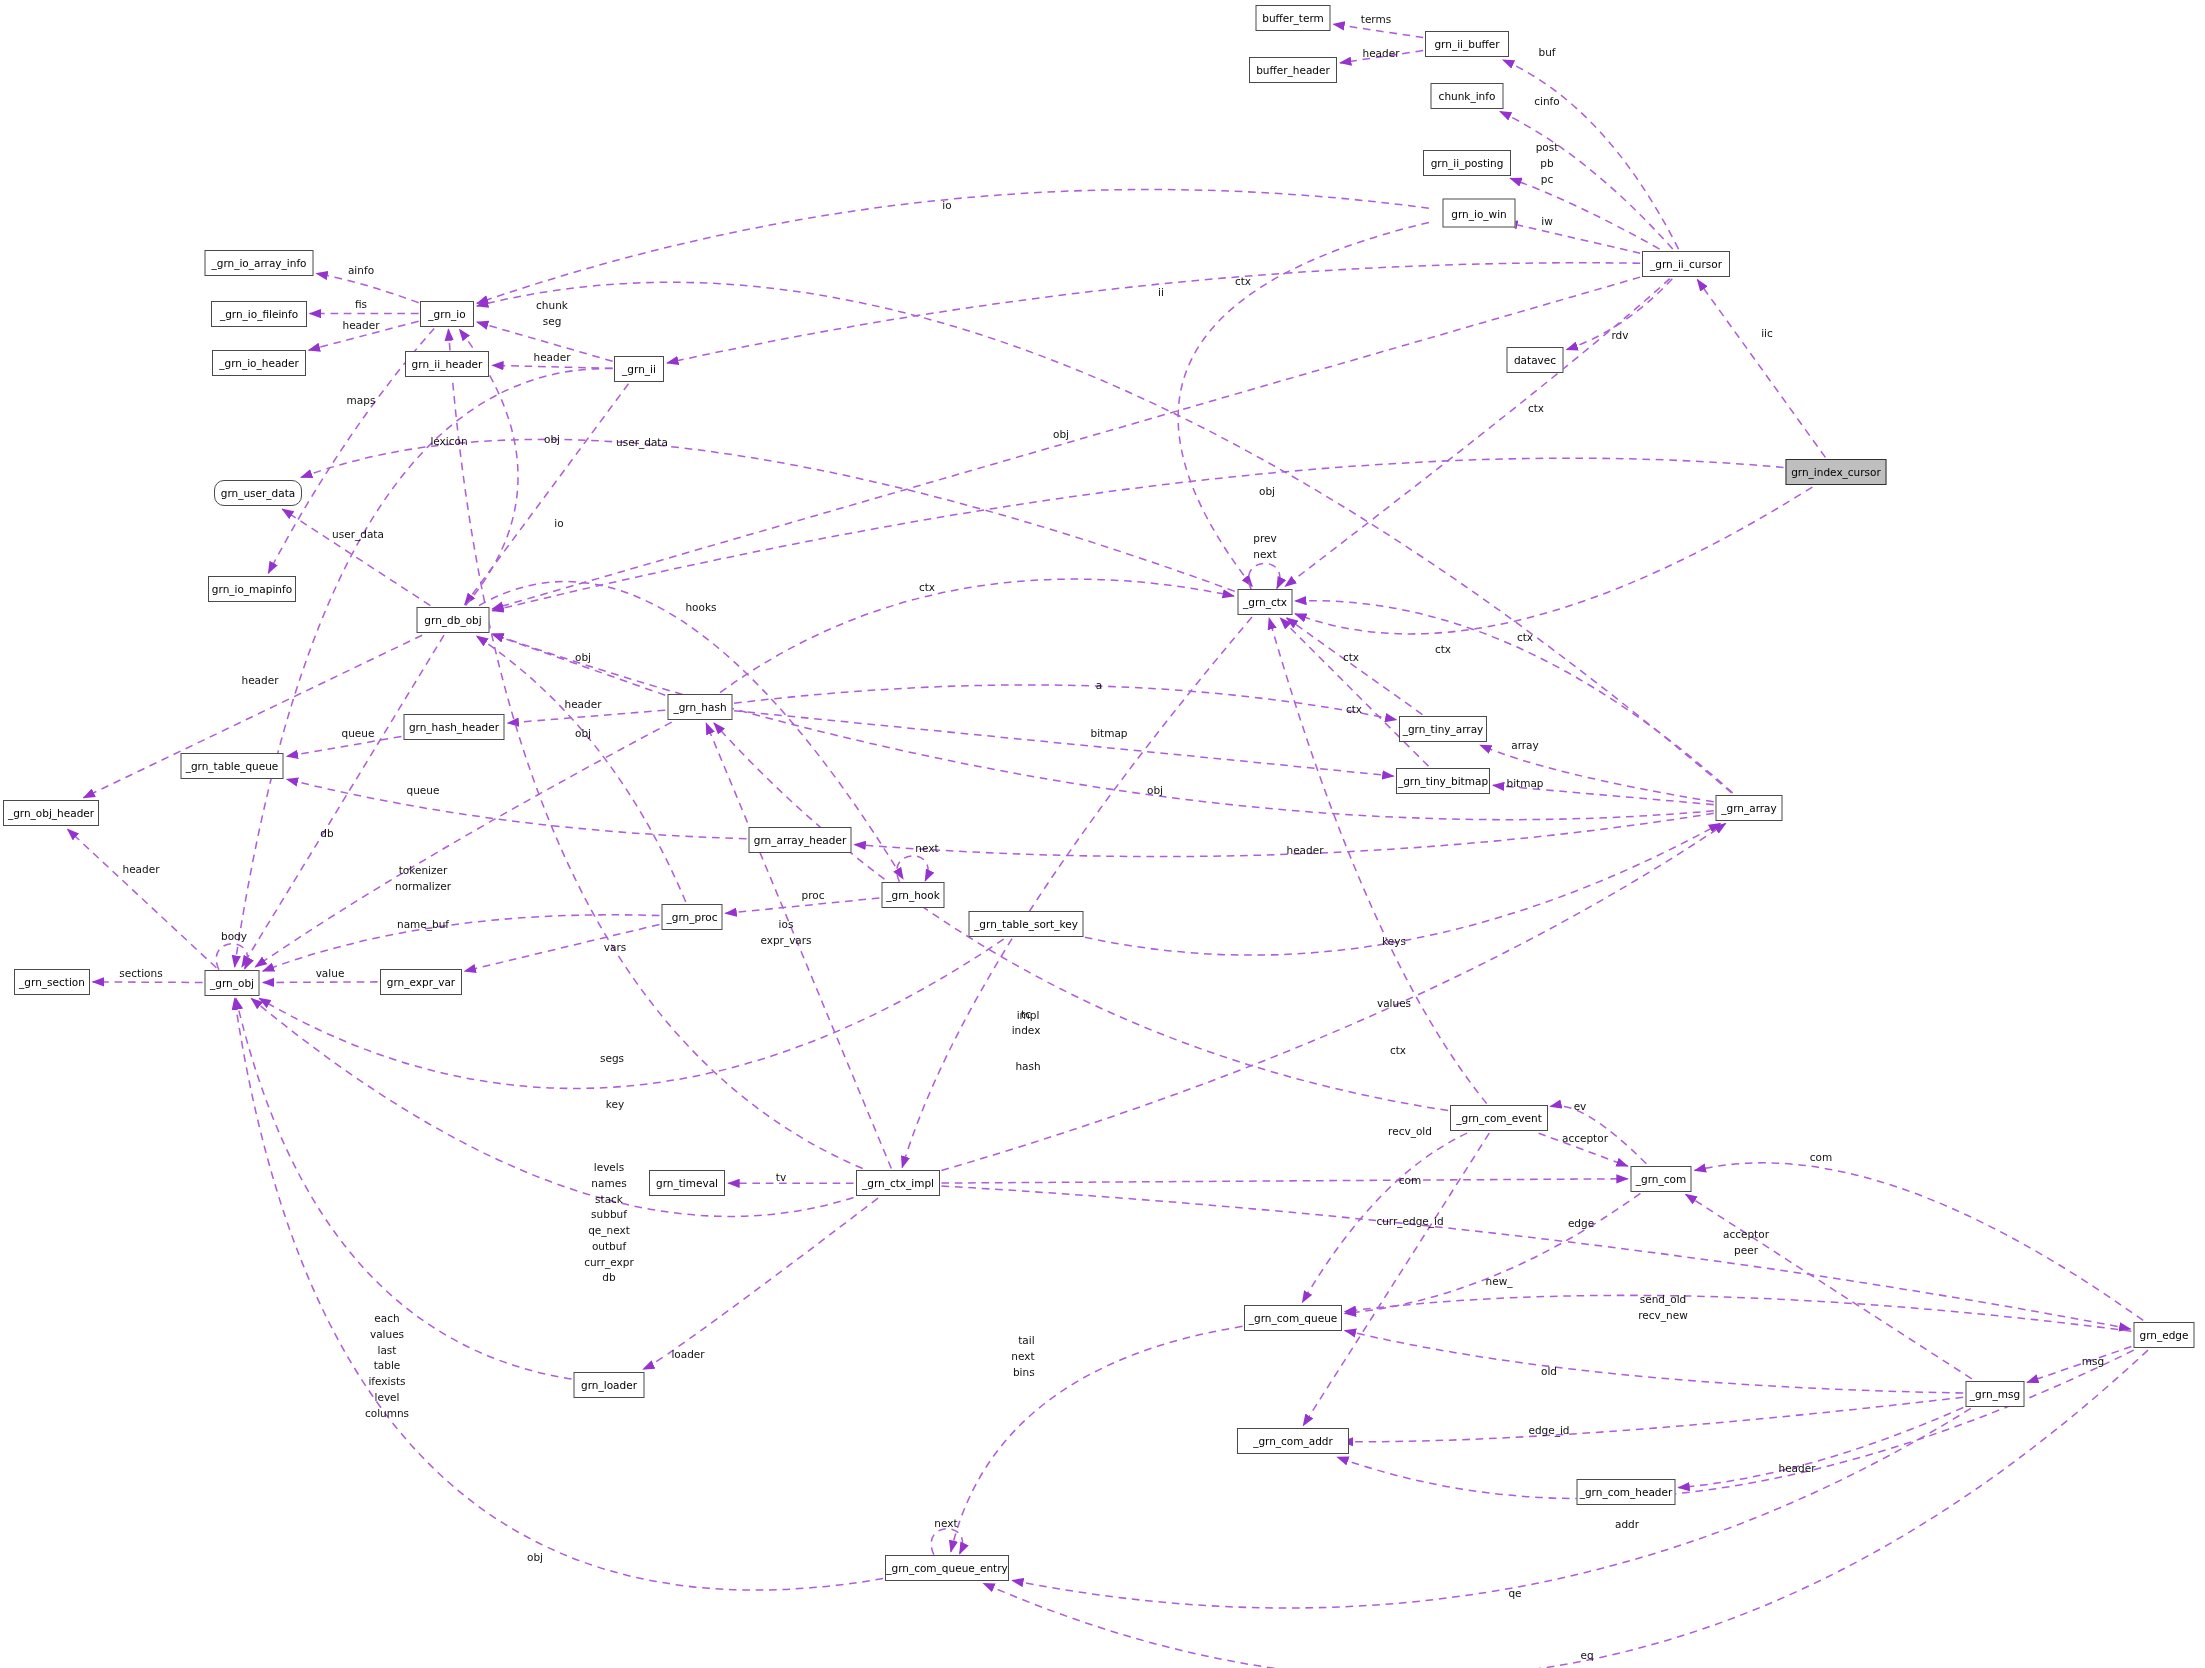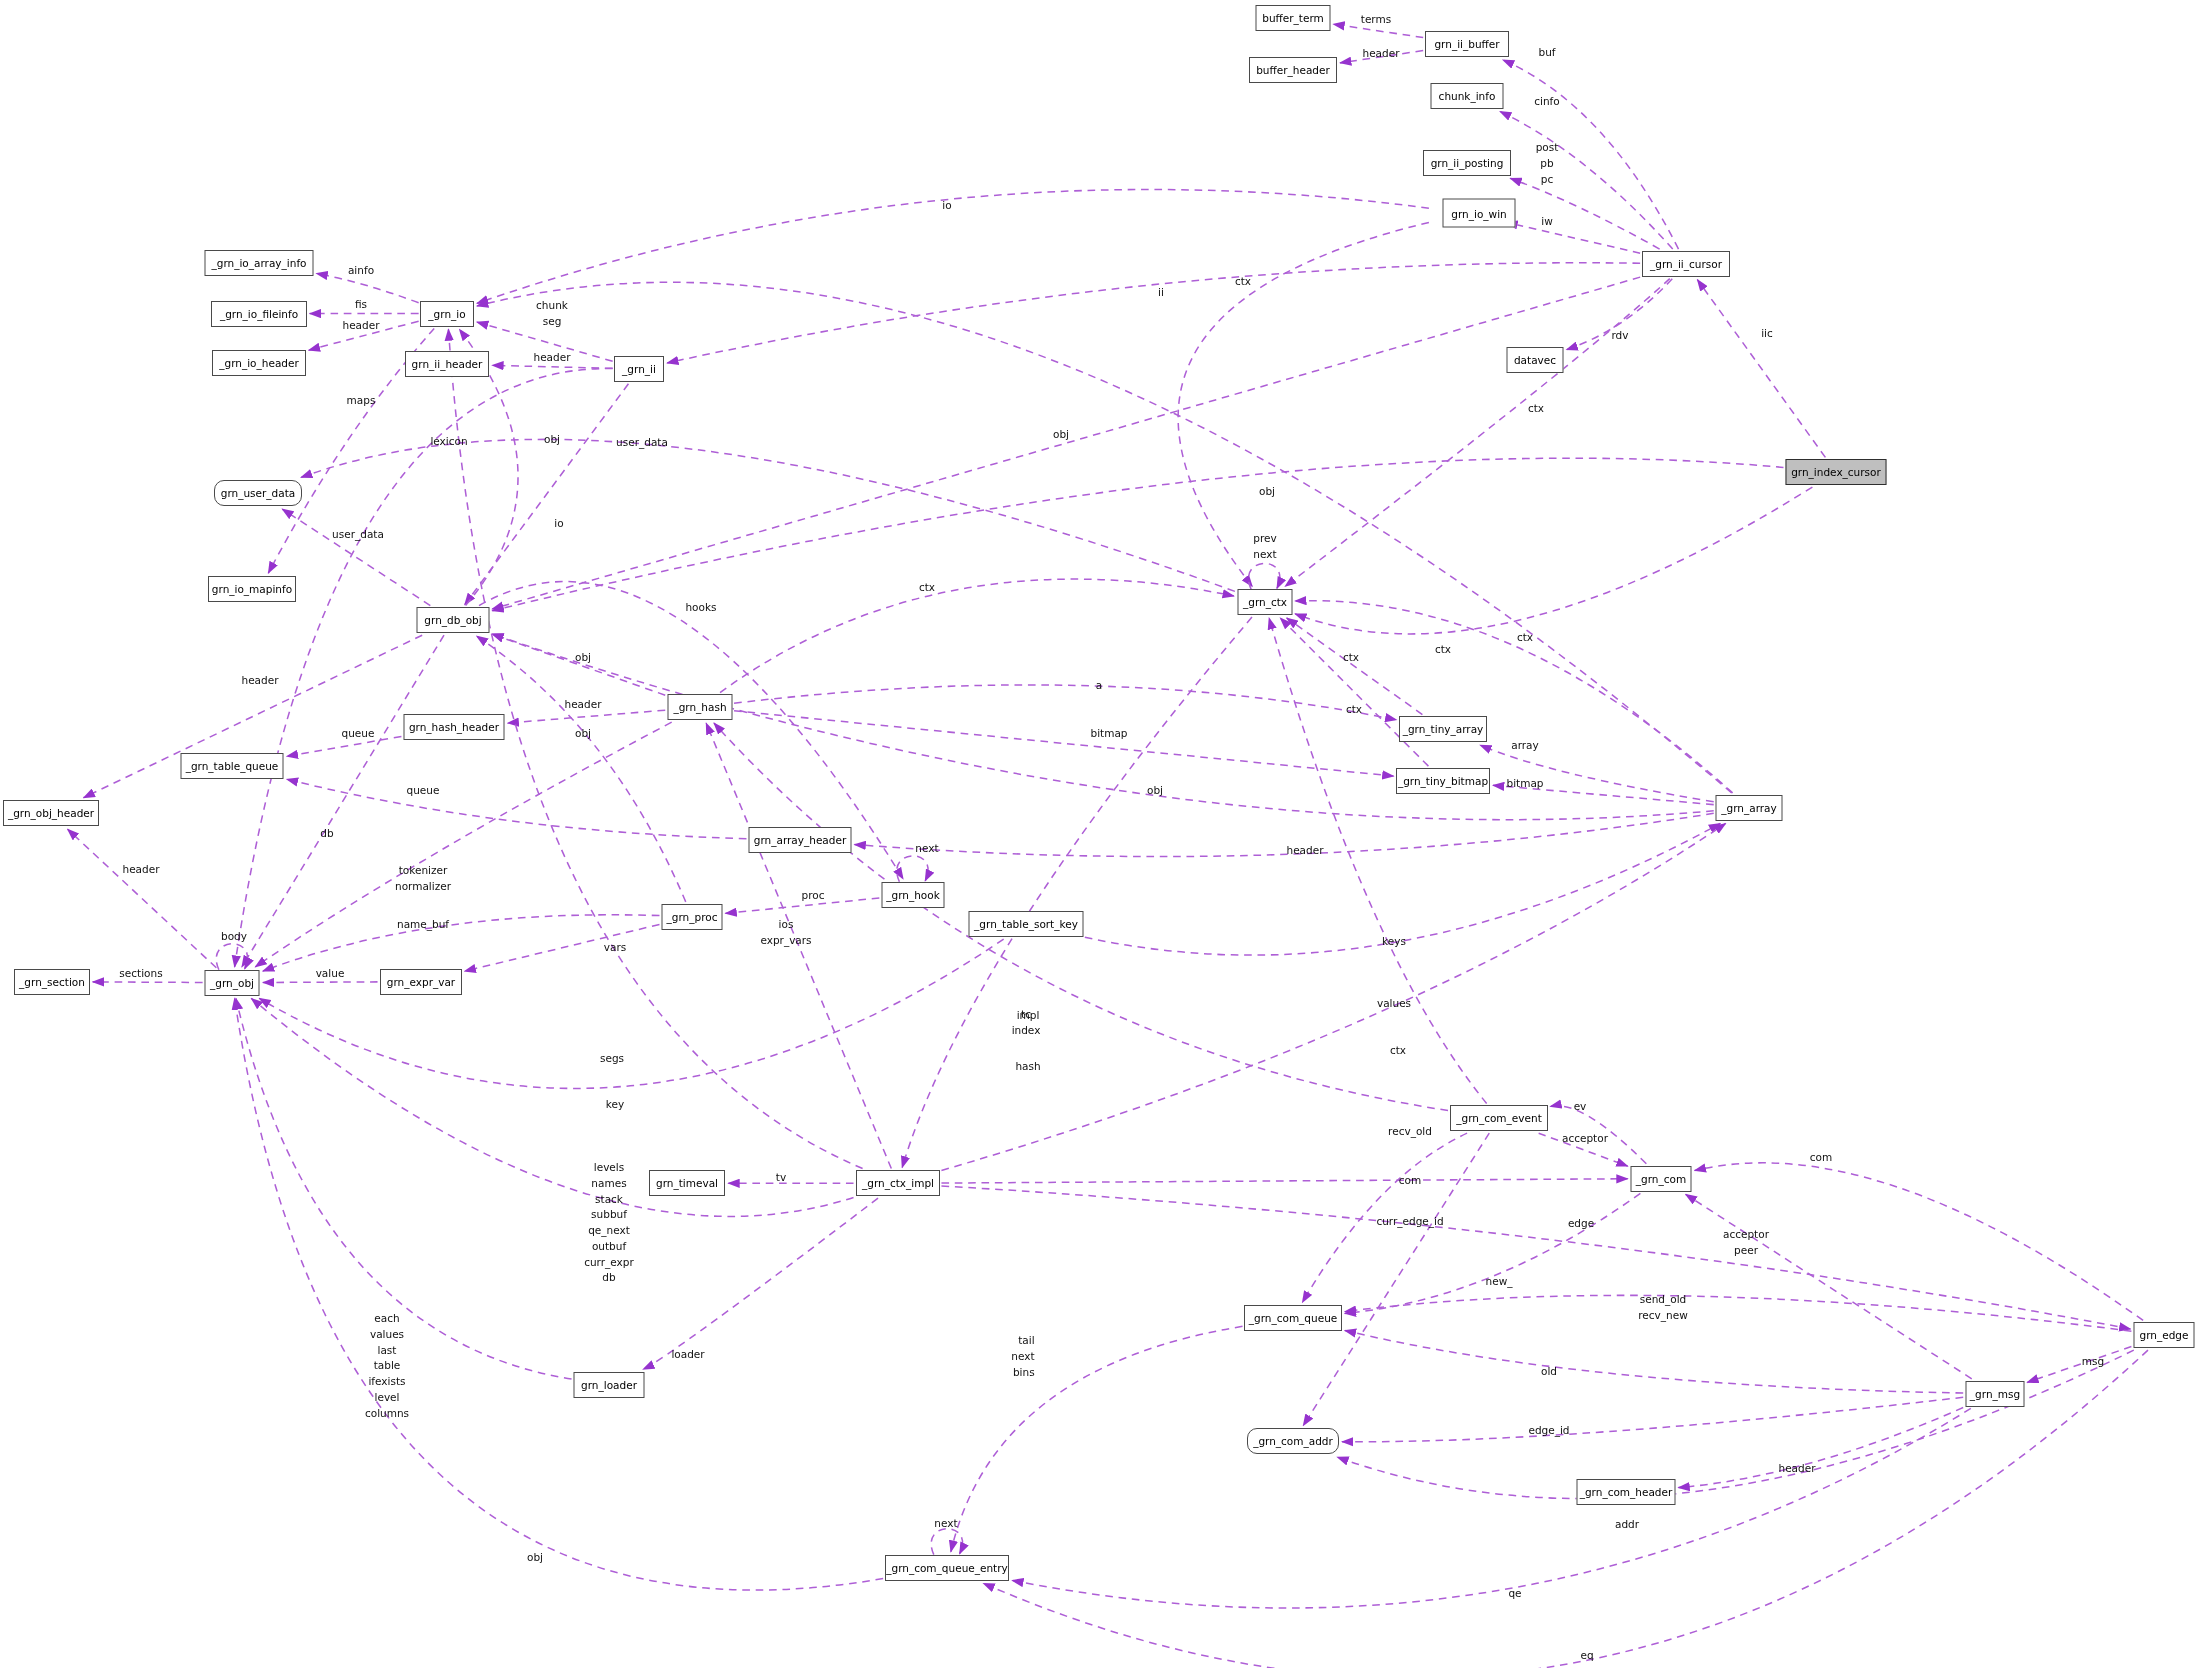--- a/index.html
+++ b/index.html
@@ -145,21 +145,21 @@
       <div class="node" style="left: 1265px; top: 602px; width: 55px; height: 26px;">_grn_ctx</div>
       <div class="node" style="left: 1443px; top: 729px; width: 88px; height: 26px;">_grn_tiny_array</div>
       <div class="node" style="left: 1443px; top: 781px; width: 94px; height: 26px;">_grn_tiny_bitmap</div>
       <div class="node" style="left: 1749px; top: 808px; width: 67px; height: 26px;">_grn_array</div>
       <div class="node" style="left: 687px; top: 1183px; width: 76px; height: 26px;">grn_timeval</div>
       <div class="node" style="left: 898px; top: 1183px; width: 84px; height: 26px;">_grn_ctx_impl</div>
       <div class="node" style="left: 609px; top: 1385px; width: 71px; height: 26px;">grn_loader</div>
       <div class="node" style="left: 1499px; top: 1118px; width: 98px; height: 26px;">_grn_com_event</div>
       <div class="node" style="left: 1661px; top: 1179px; width: 61px; height: 26px;">_grn_com</div>
       <div class="node" style="left: 1293px; top: 1318px; width: 98px; height: 26px;">_grn_com_queue</div>
-      <div class="node" style="left: 1293px; top: 1441px; width: 92px; height: 26px; border-radius: 10px;">_grn_com_addr</div>
+      <div class="node" style="left: 1293px; top: 1441px; width: 112px; height: 26px;">_grn_com_addr</div>
       <div class="node" style="left: 1626px; top: 1492px; width: 99px; height: 26px;">_grn_com_header</div>
       <div class="node" style="left: 2164px; top: 1335px; width: 61px; height: 26px;">grn_edge</div>
       <div class="node" style="left: 1995px; top: 1394px; width: 59px; height: 26px;">_grn_msg</div>
       <div class="node" style="left: 947px; top: 1568px; width: 124px; height: 26px;">_grn_com_queue_entry</div>
     </div>
   <div id="labels-layer">
       <div class="elabel" style="left: 1376px; top: 20px;">terms</div>
       <div class="elabel" style="left: 1381px; top: 54px;">header</div>
       <div class="elabel" style="left: 1547px; top: 53px;">buf</div>
       <div class="elabel" style="left: 1547px; top: 102px;">cinfo</div>

